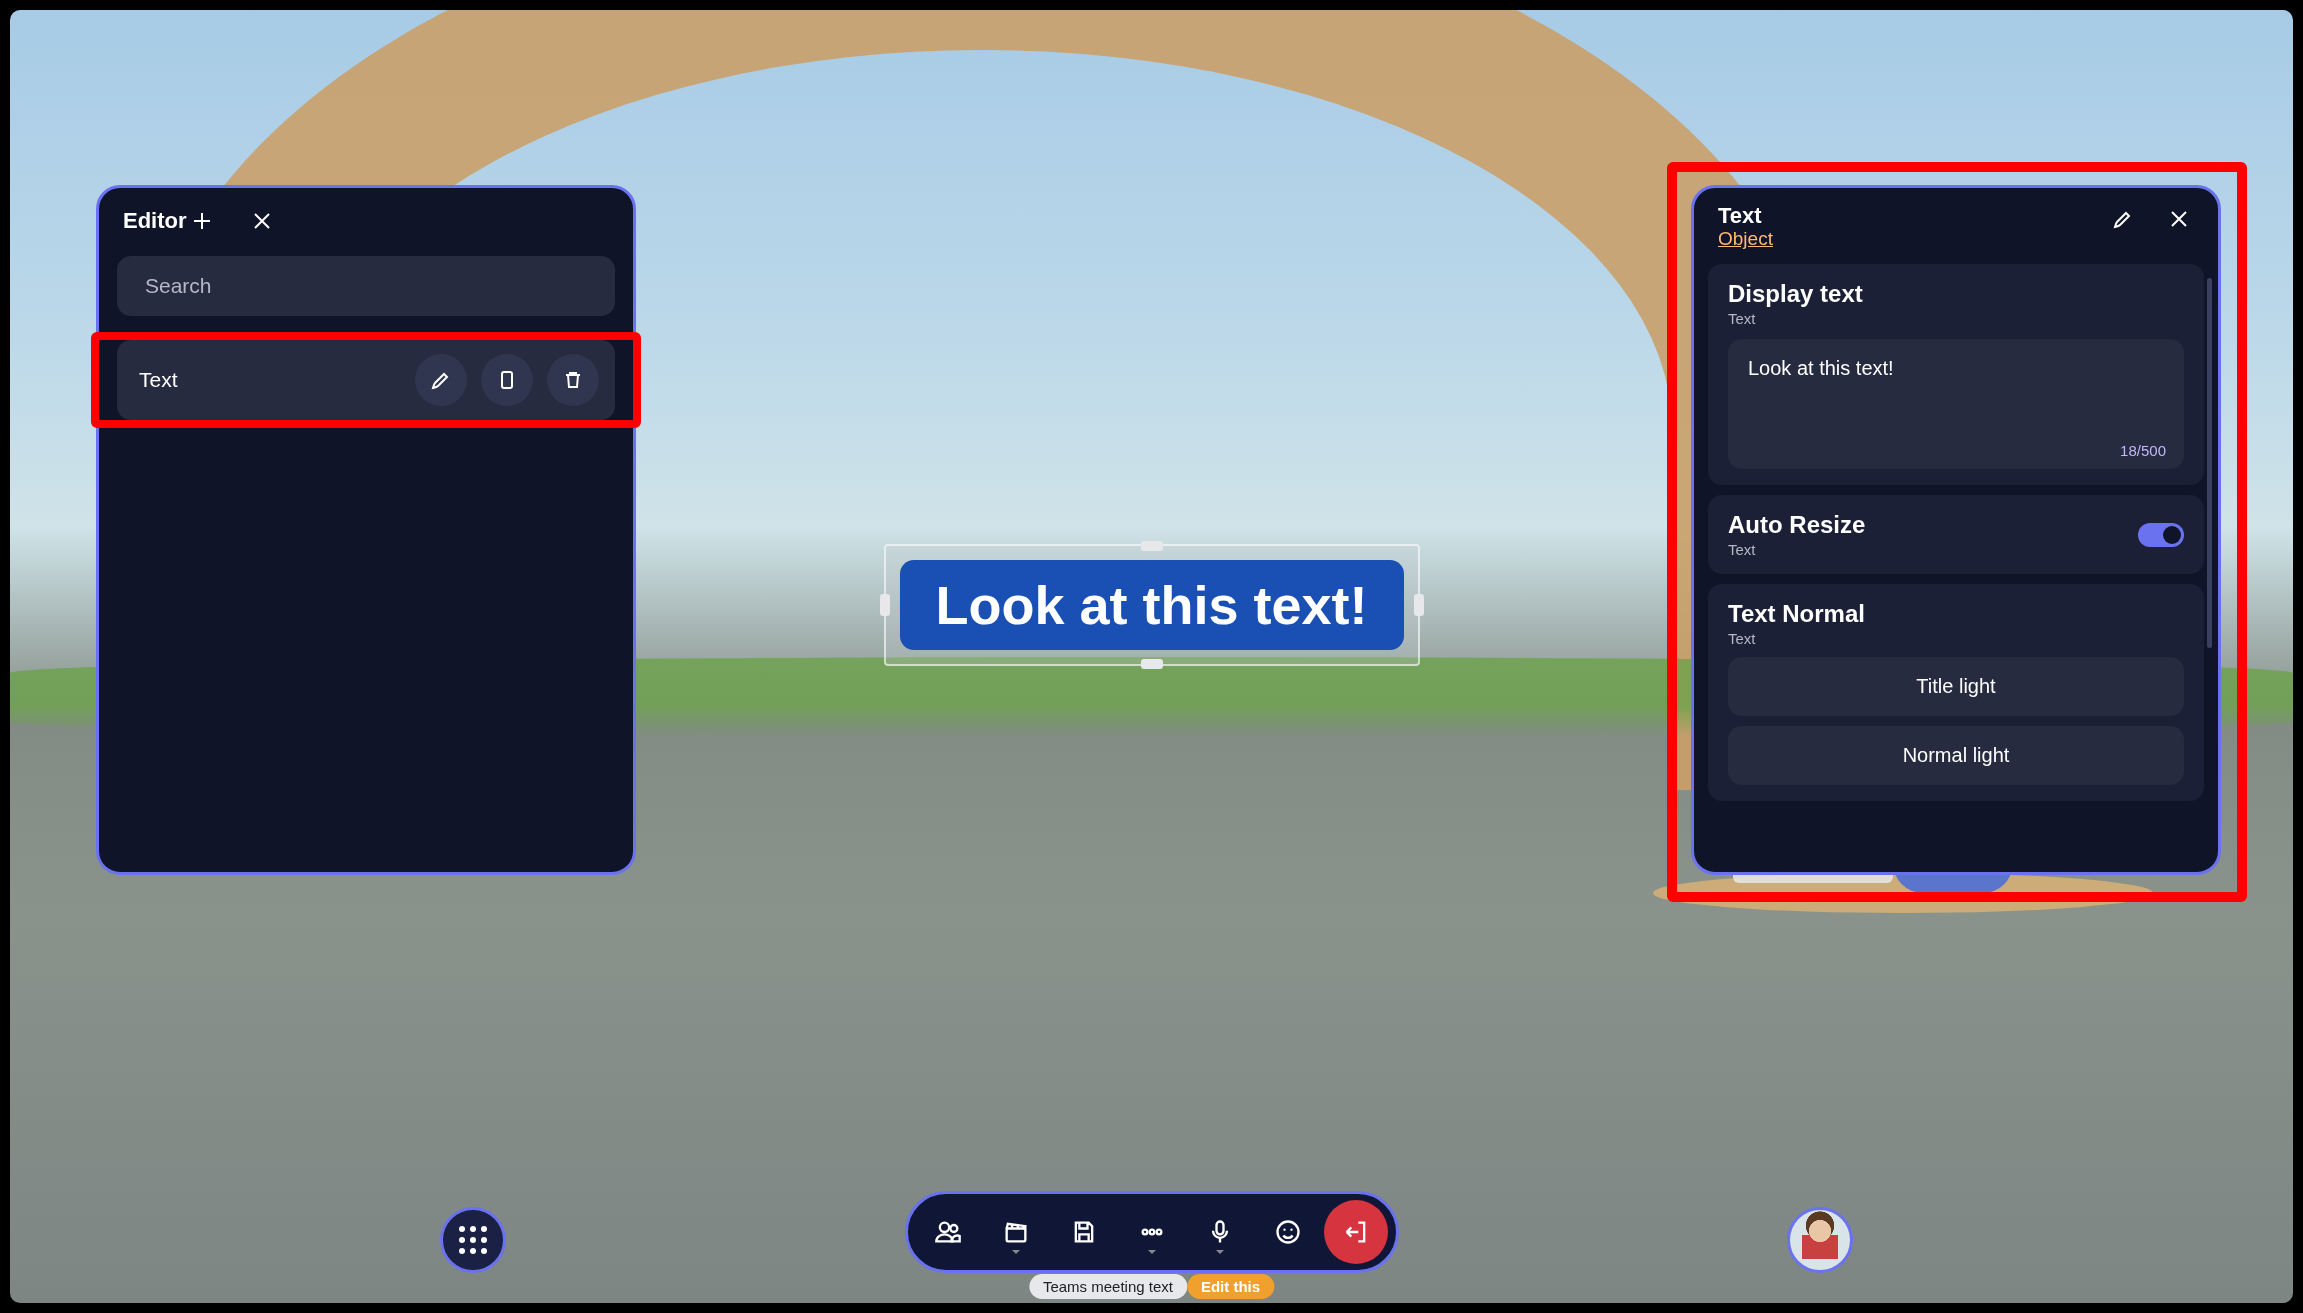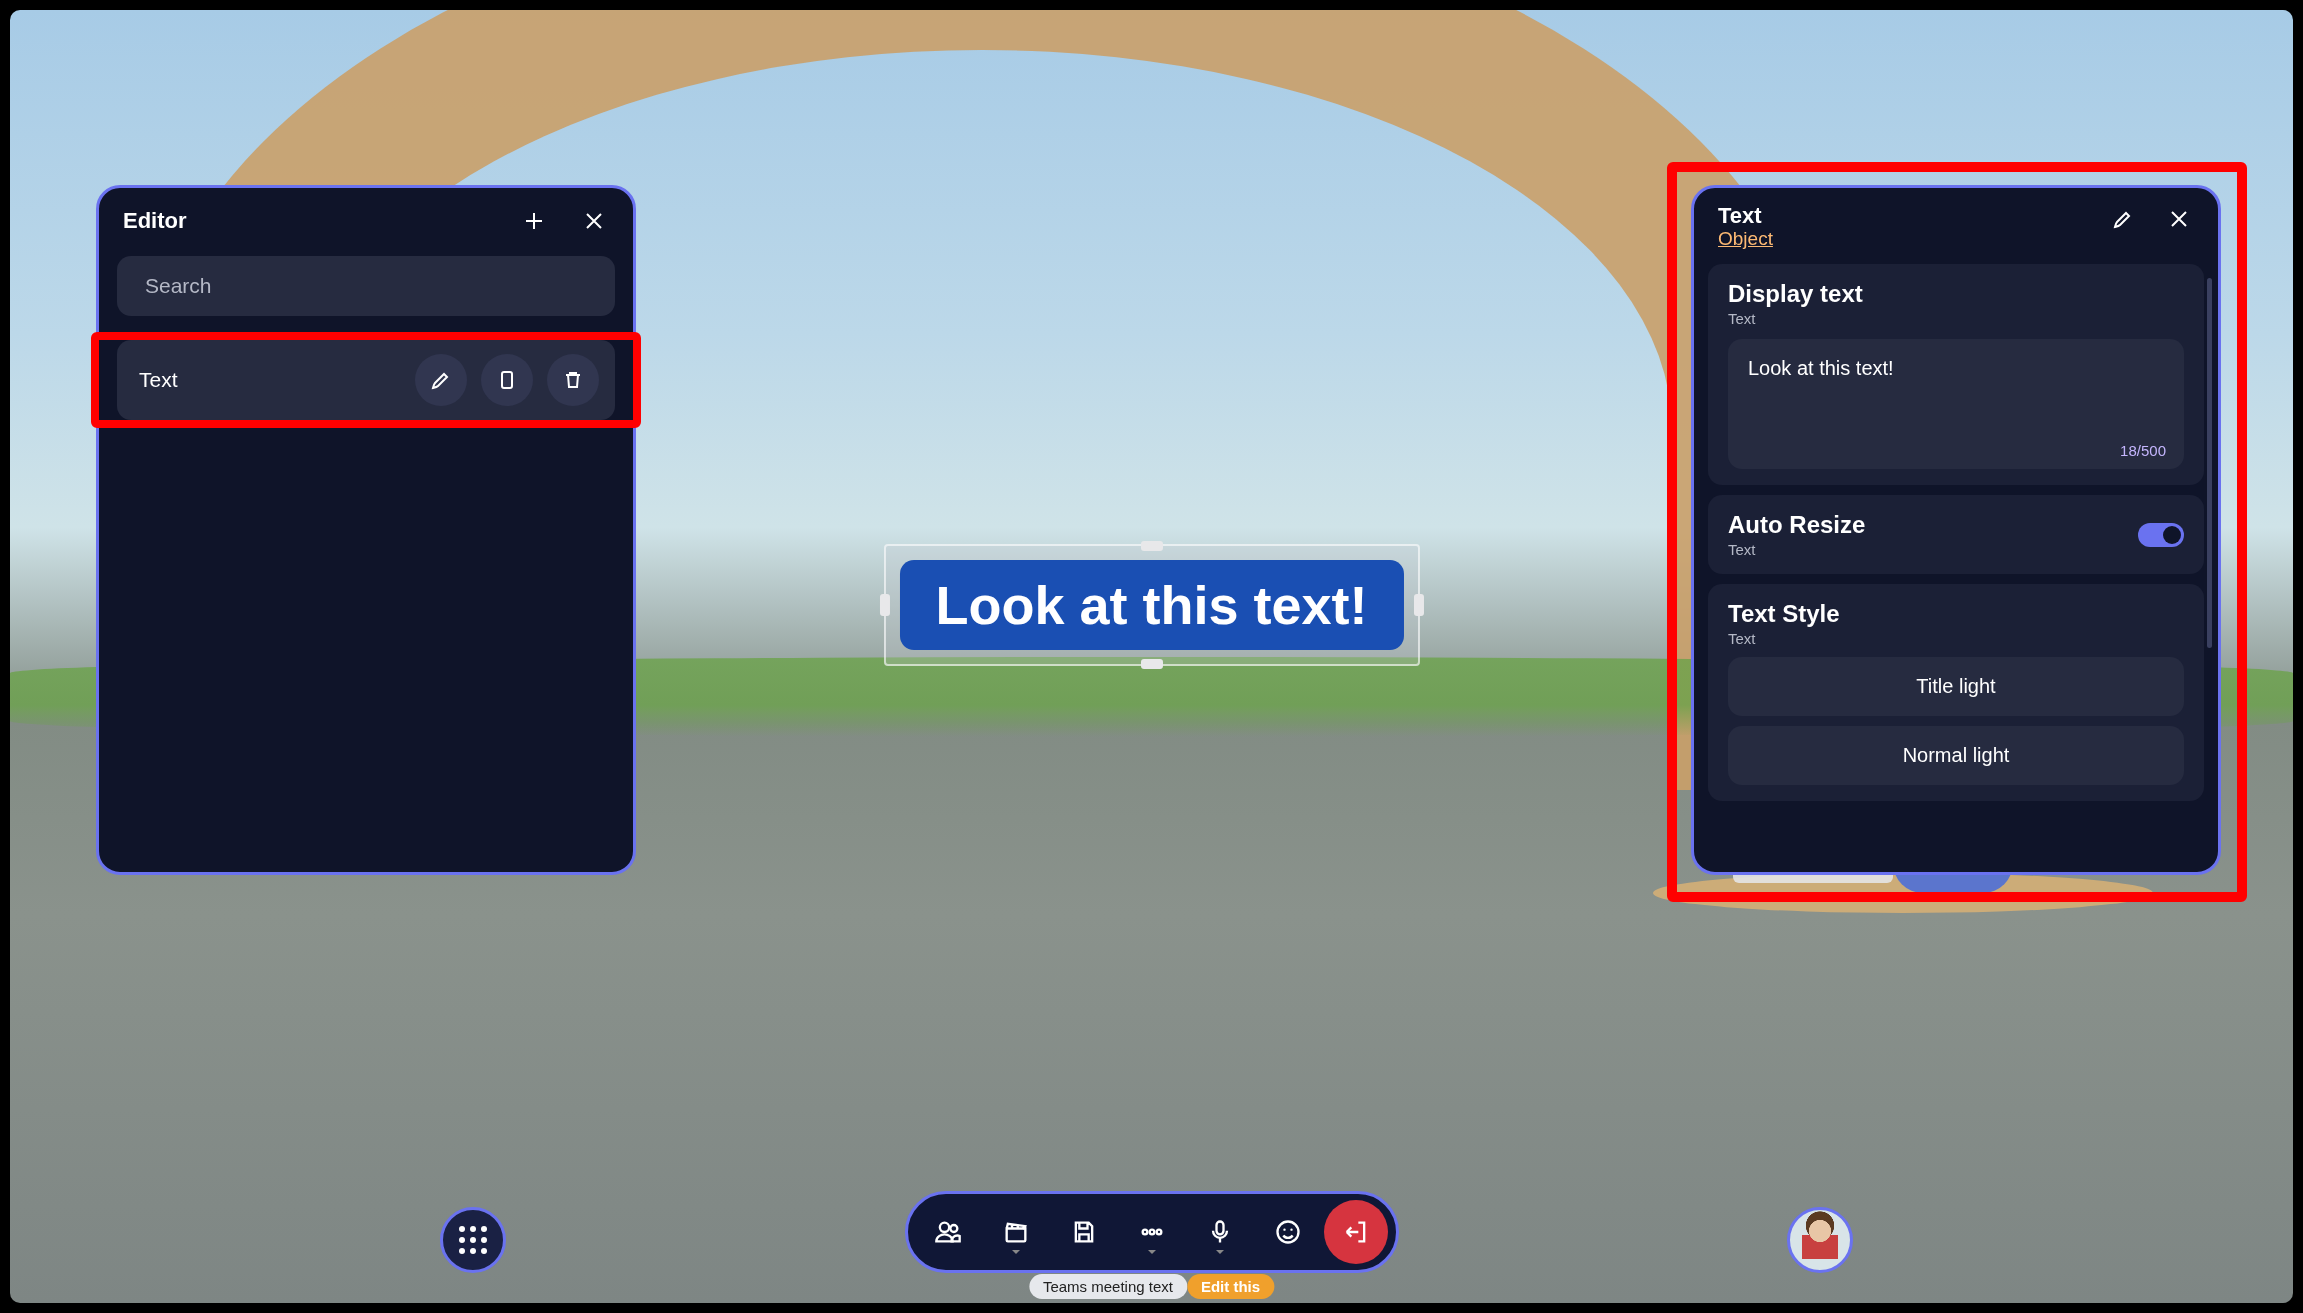--- a/index.html
+++ b/index.html
@@ -85,21 +85,21 @@
 
   
   .panel {
     position: absolute;
     background: #0f1429;
     border: 3px solid #6a72f0;
     border-radius: 24px;
     color: #fff;
   }
   .panel-header {
-    display: flex; align-items: center; justify-content: space-between;
+    display: flex; align-items: center; 
     padding: 18px 24px 14px 24px;
     font-size: 22px; font-weight: 600;
   }
   .panel-header .icons { display:flex; gap:30px; }
   .icon-btn { width:30px; height:30px; display:flex; align-items:center; justify-content:center; cursor:pointer; color:#fff; }
   .icon-btn svg { width:24px; height:24px; stroke:#fff; stroke-width:2; fill:none; }
 
   
   .editor { top: 175px; left: 86px; width: 540px; height: 690px; }
   .search {
@@ -347,21 +347,21 @@
 
       <div class="prop-section toggle-row">
         <div>
           <div class="prop-label">Auto Resize</div>
           <div class="prop-sublabel">Text</div>
         </div>
         <div class="toggle"></div>
       </div>
 
       <div class="prop-section">
-        <div class="prop-label">Text Style</div>
+        <div class="prop-label">Text Normal</div>
         <div class="prop-sublabel">Text</div>
         <div class="style-option">Title light</div>
         <div class="style-option">Normal light</div>
       </div>
     </div>
   </div>
 
   <div class="apps-btn">
     <div class="dots9">
       <span></span>

